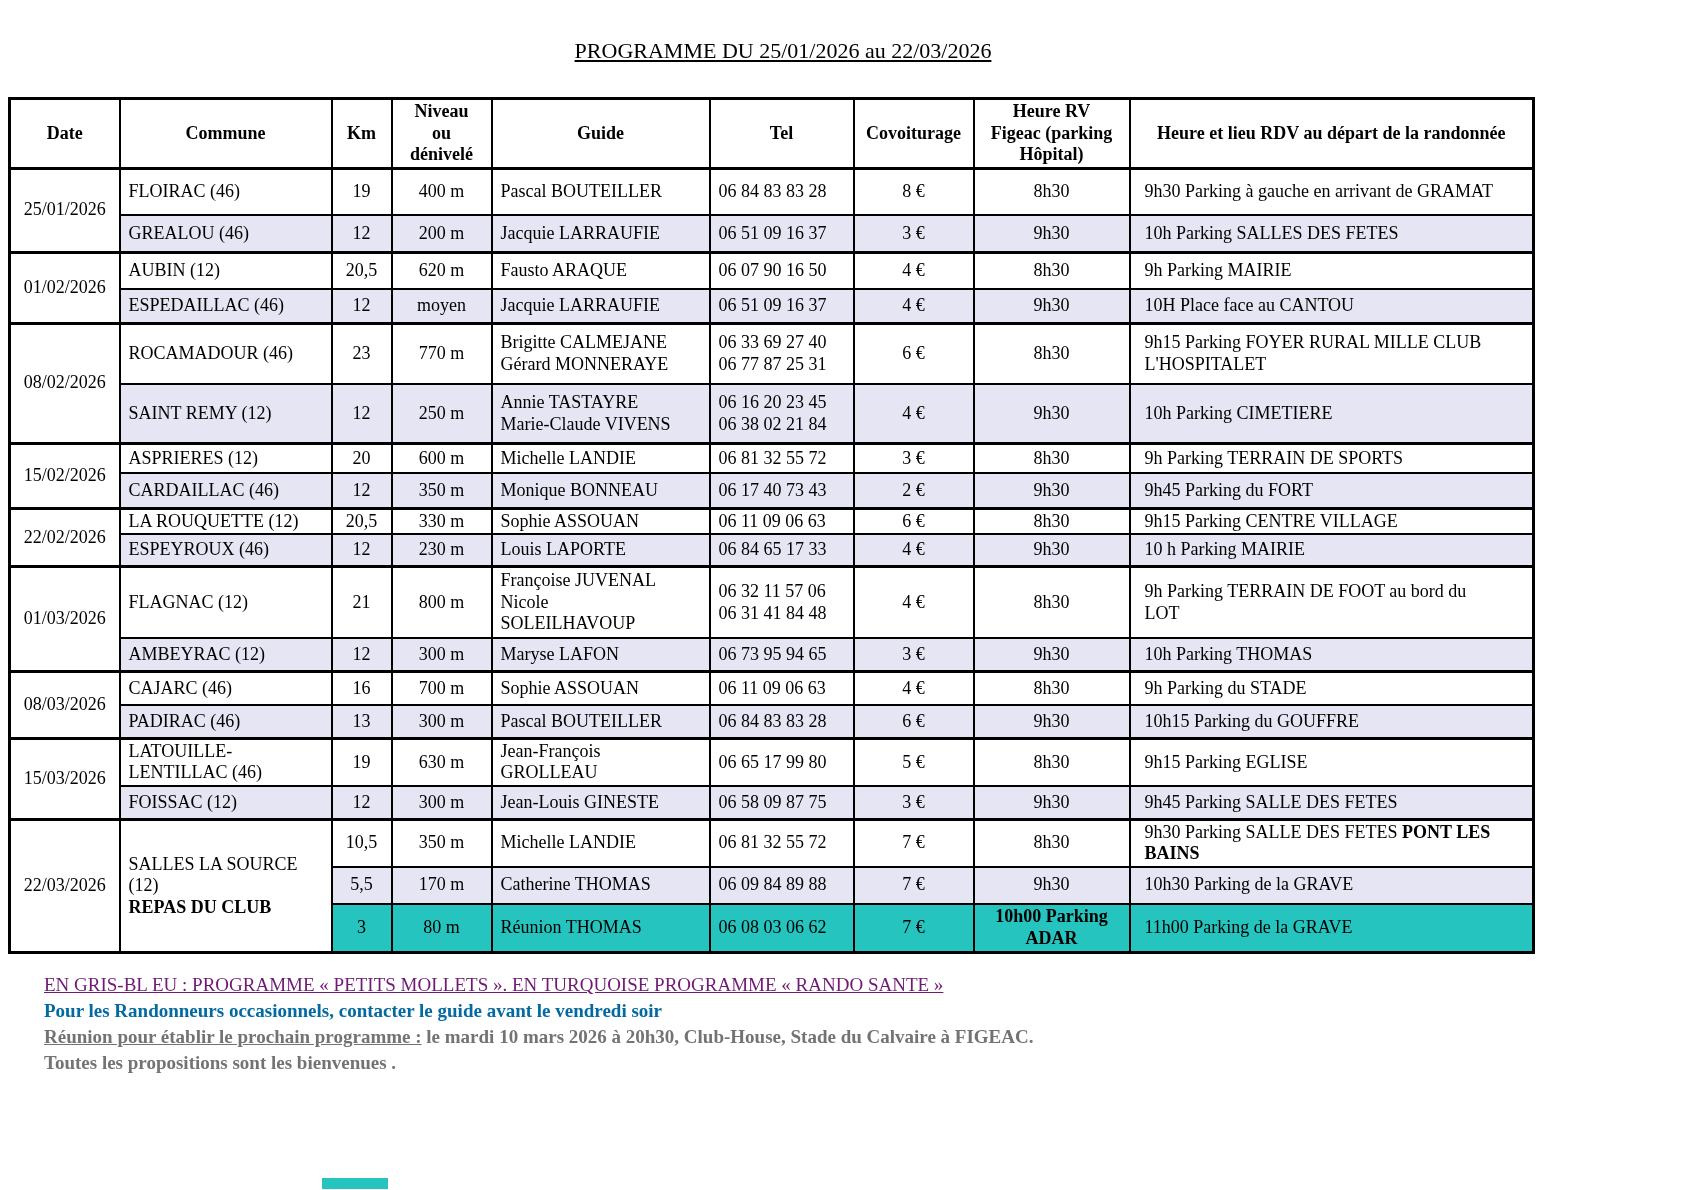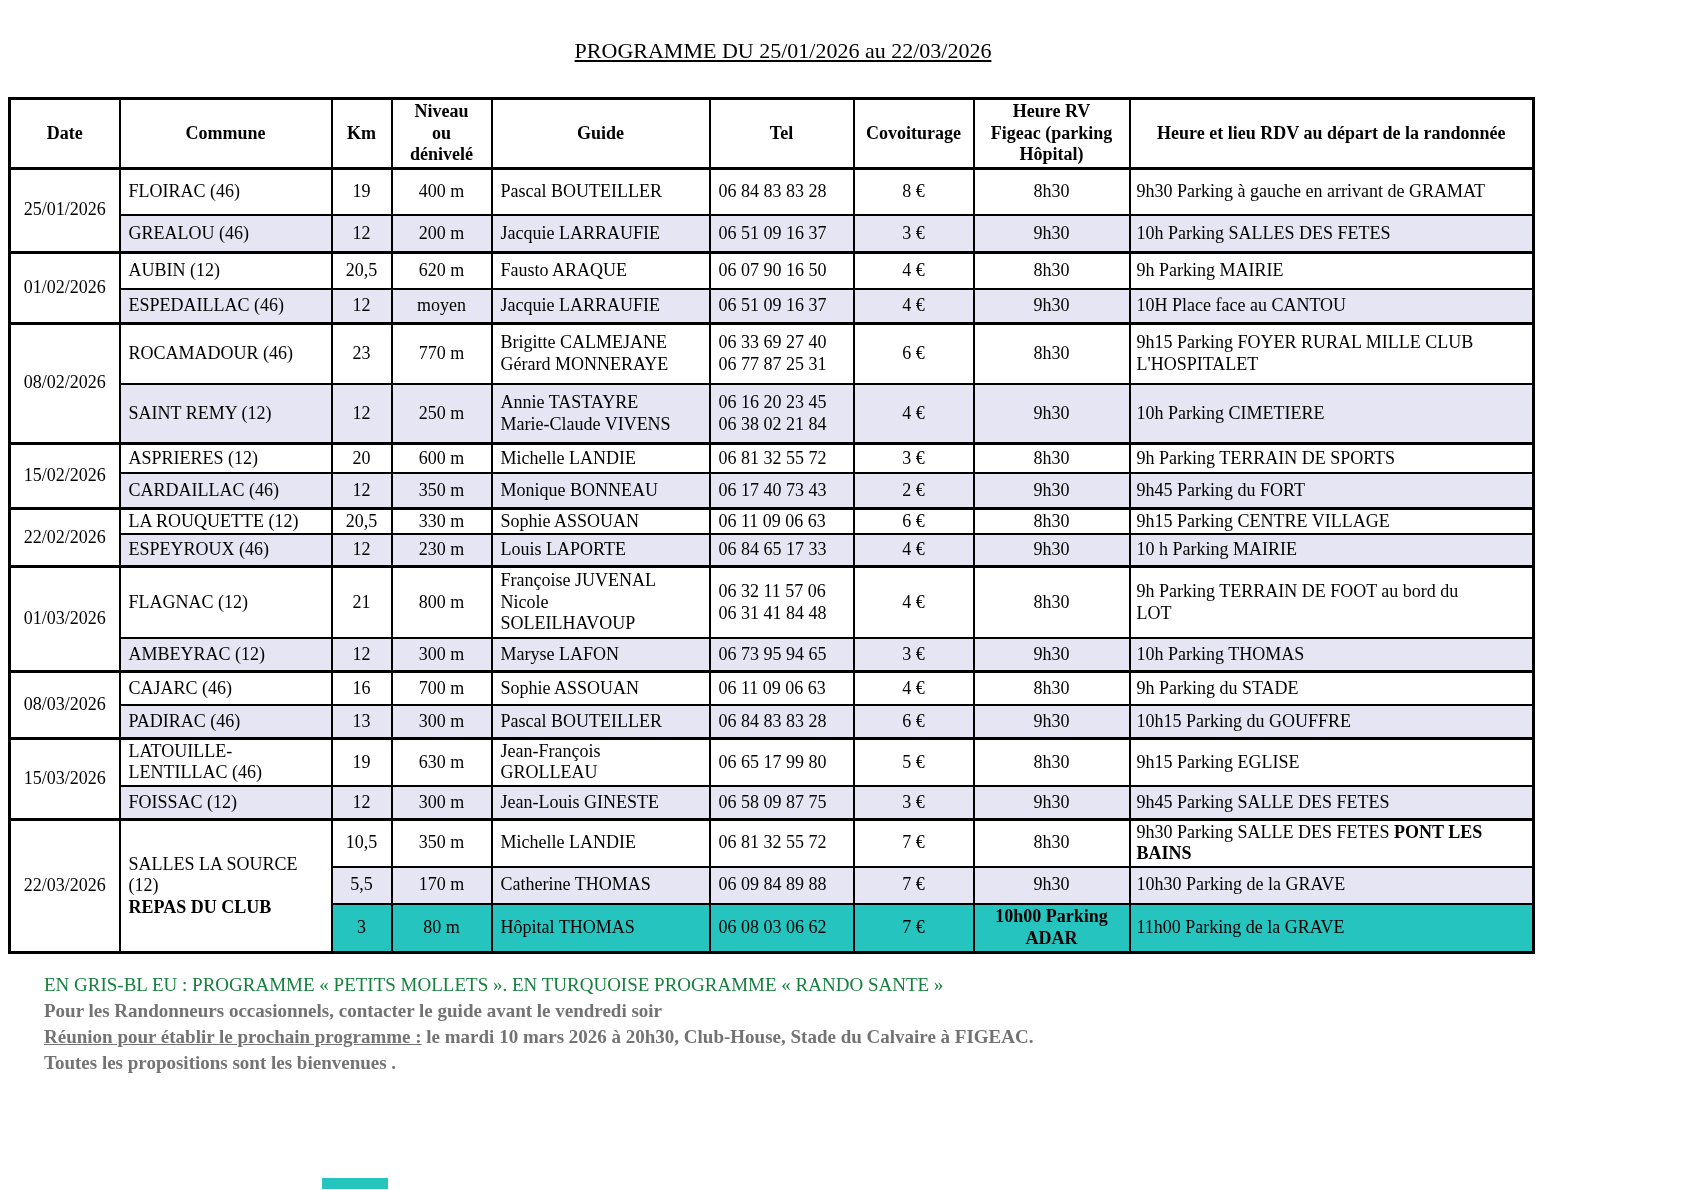--- a/index.html
+++ b/index.html
@@ -14,26 +14,26 @@
   .prog th,.prog td{border:2px solid #000;font-size:18px;line-height:1.2;
                     padding:1px 8px;vertical-align:middle;overflow:hidden;}
   .prog th{font-weight:bold;text-align:center;}
   .prog th .hd{white-space:pre-line;}
   td.c{text-align:center;padding:1px 2px;}
   .ml{white-space:pre-line;}
   .b{font-weight:bold;}
   tr.gs td, tr.gs th{border-top:3px solid #000;}
   tr.lav td{background:#E5E5F4;}
   tr.turq td{background:#26C4BE;}
-  td.rdv{padding-left:6px;}
+  td.rdv{padding-left:14px;}
   .blk{display:block;}
 
   .legend{position:absolute;left:44px;top:972px;font-size:19px;line-height:26px;}
-  .lg1{color:#15803d;}
-  .lg2{color:#737373;font-weight:bold;}
+  .lg1{color:#701a75;text-decoration:underline;}
+  .lg2{color:#0369a1;font-weight:bold;}
   .lg3,.lg4{color:#737373;font-weight:bold;}
   .lg3 .u{text-decoration:underline;}
   .turq-mark{position:absolute;left:322px;top:1178px;width:66px;height:11px;background:#26C4BE;}
 </style>
 </head>
 <body>
 
 <div class="page">
 
   <h1 class="title">PROGRAMME DU 25/01/2026 au 22/03/2026</h1>
@@ -276,21 +276,21 @@
       <td class="c"><span>170 m</span></td>
       <td><span>Catherine THOMAS</span></td>
       <td><span>06 09 84 89 88</span></td>
       <td class="c"><span>7 €</span></td>
       <td class="c"><span>9h30</span></td>
       <td class="rdv"><span>10h30 Parking de la GRAVE</span></td>
     </tr>
     <tr class="turq" style="height:49px">
       <td class="c"><span>3</span></td>
       <td class="c"><span>80 m</span></td>
-      <td><span>Hôpital THOMAS</span></td>
+      <td><span>Réunion THOMAS</span></td>
       <td><span>06 08 03 06 62</span></td>
       <td class="c"><span>7 €</span></td>
       <td class="c b"><span>10h00 Parking ADAR</span></td>
       <td class="rdv"><span>11h00 Parking de la GRAVE</span></td>
     </tr>
   </tbody>
     </table>
 
   <div class="legend">
     <div class="lg1">EN GRIS-BL EU : PROGRAMME « PETITS MOLLETS ». EN TURQUOISE PROGRAMME « RANDO SANTE »</div>

